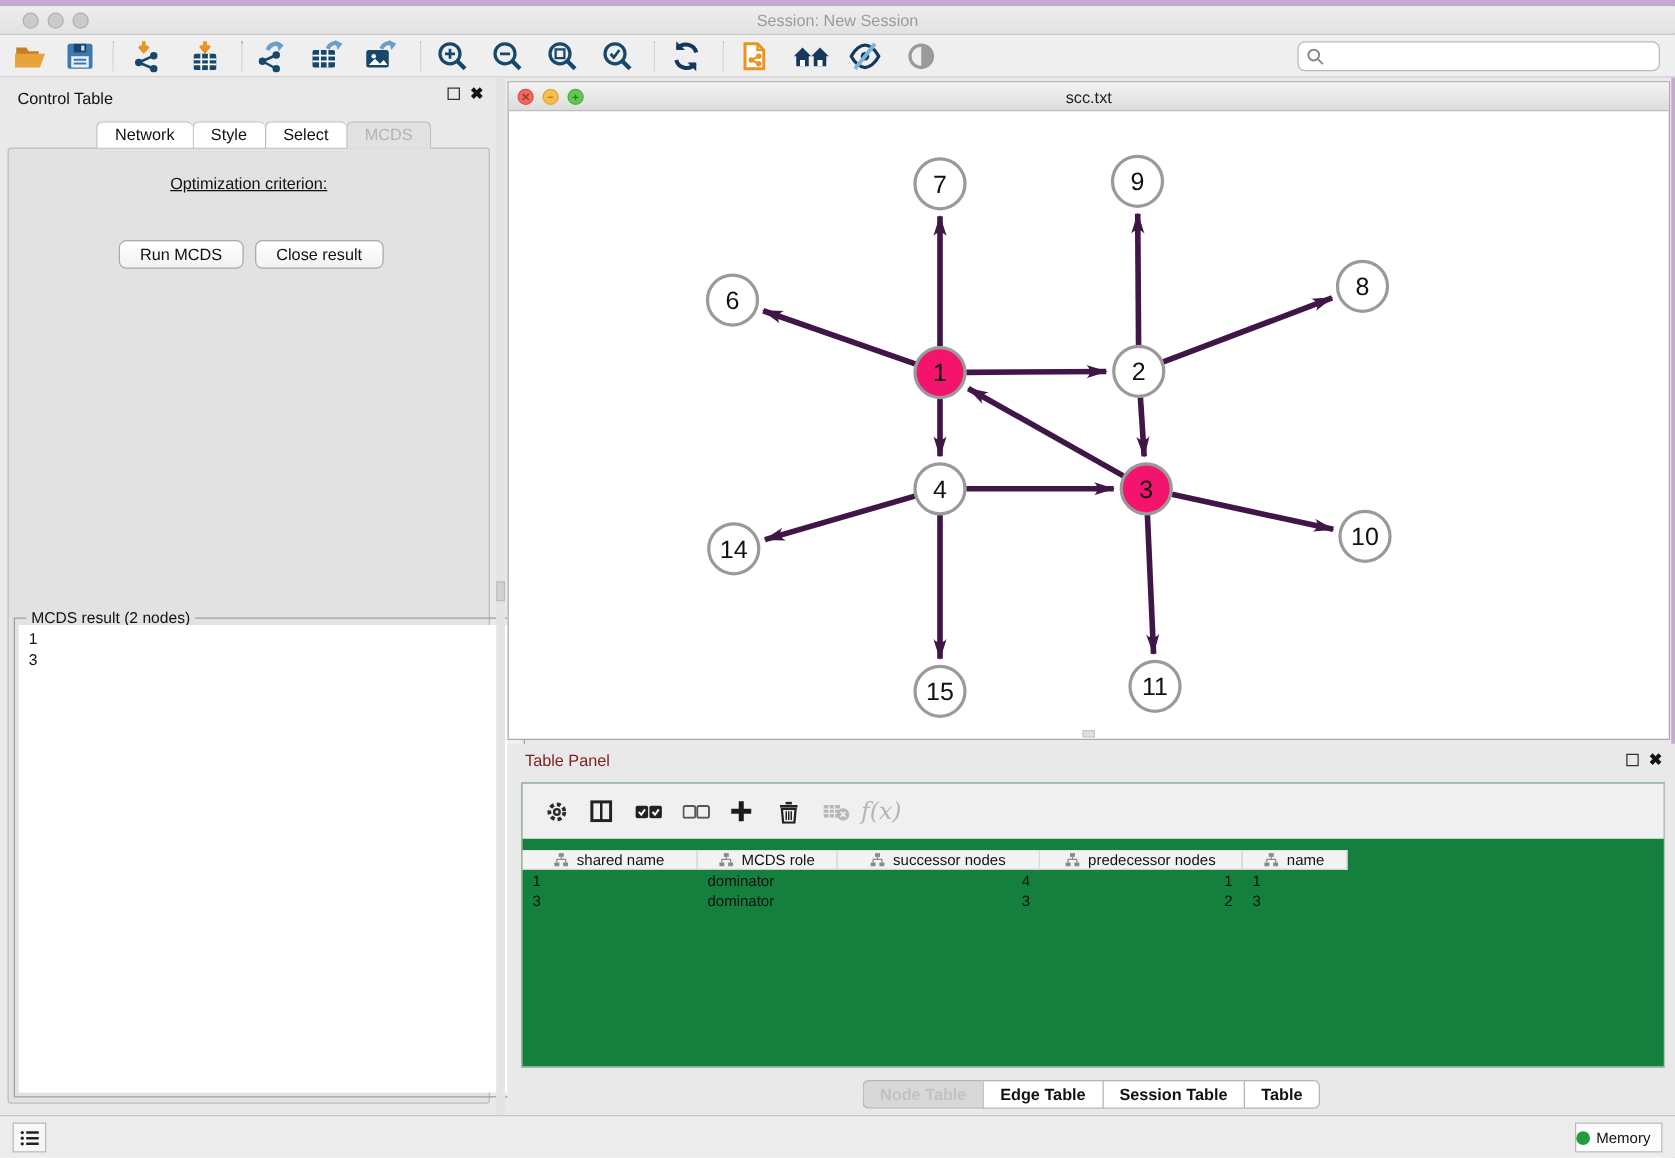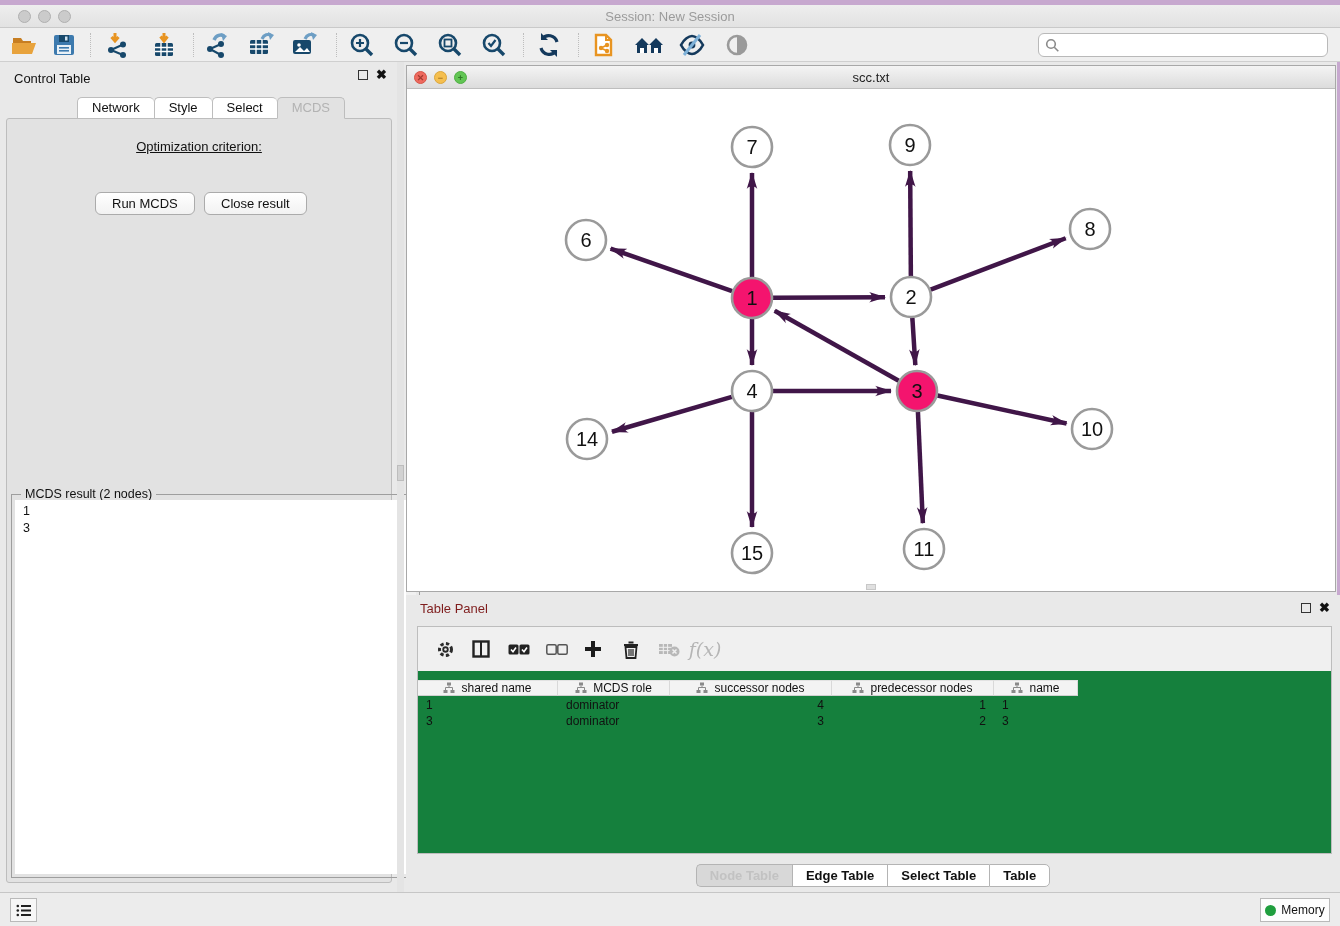--- a/index.html
+++ b/index.html
@@ -95,21 +95,21 @@
   .tp-tab.active { background:#d8d8d8; color:#c2c2c2; }
 
   
   .status-bar { position:absolute; left:0; top:892px; width:1340px; height:34px;
                 background:#ececec; border-top:1px solid #c6c6c6; }
   .sb-left-btn { position:absolute; left:10px; top:5px; width:27px; height:24px;
                  background:#f7f7f7; border:1px solid #b9b9b9; display:flex;
                  align-items:center; justify-content:center; }
   .memory-btn { position:absolute; right:10px; top:5px; width:70px; height:24px;
                 background:#fdfdfd; border:1px solid #b9b9b9; display:flex; gap:5px;
-                align-items:center; justify-content:center; font-size:12px; color:#111; }
+                align-items:center; font-size:12px; color:#111; }
   .mem-dot { width:11px; height:11px; border-radius:50%; background:#1f9e3e; }
 </style>
 </head>
 <body>
 
 <div id="app">
 
   <div class="top-strip"></div>
   <div class="right-strip"></div>
 
@@ -465,21 +465,21 @@
             <div class="td" style="width: 112px; text-align: left;">dominator</div>
             <div class="td" style="width: 162px; text-align: right;">3</div>
             <div class="td" style="width: 162px; text-align: right;">2</div>
             <div class="td" style="width: 84px; text-align: left;">3</div>
           </div>
         </div>
     </div>
     <div class="tp-tabs">
         <button class="tp-tab active">Node Table</button>
         <button class="tp-tab">Edge Table</button>
-        <button class="tp-tab">Select Table</button>
+        <button class="tp-tab">Session Table</button>
         <button class="tp-tab">Table</button>
       </div>
   </div>
 
   <div class="status-bar">
     <button class="sb-left-btn">
       <svg width="16" height="13" viewBox="0 0 16 13">
           <circle cx="1.8" cy="2" r="1.3" fill="#222"></circle>
           <circle cx="1.8" cy="6.5" r="1.3" fill="#222"></circle>
           <circle cx="1.8" cy="11" r="1.3" fill="#222"></circle>

